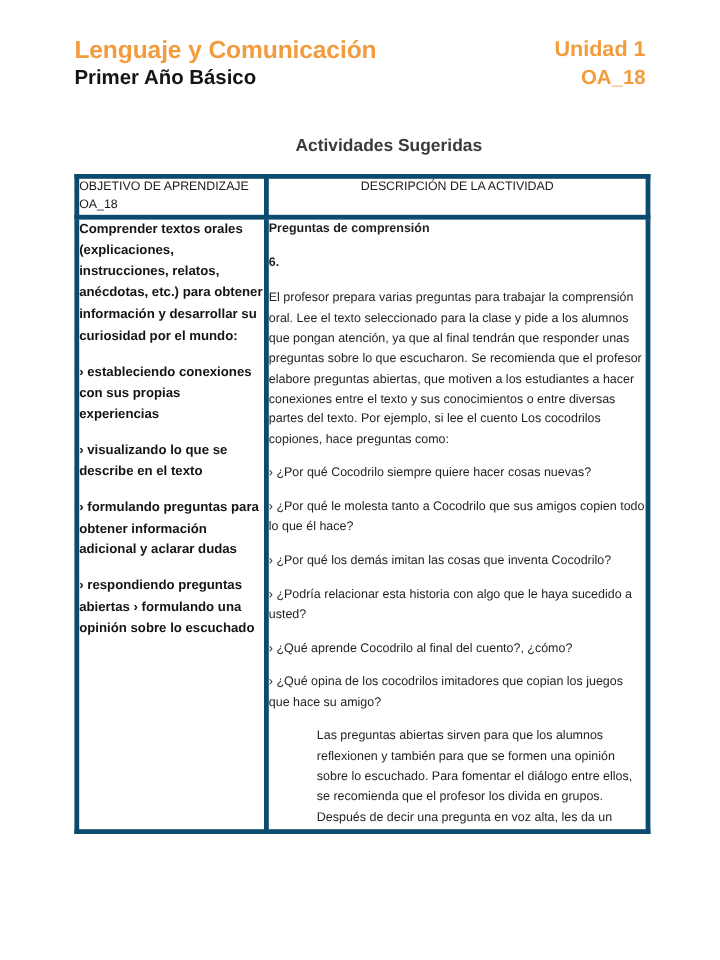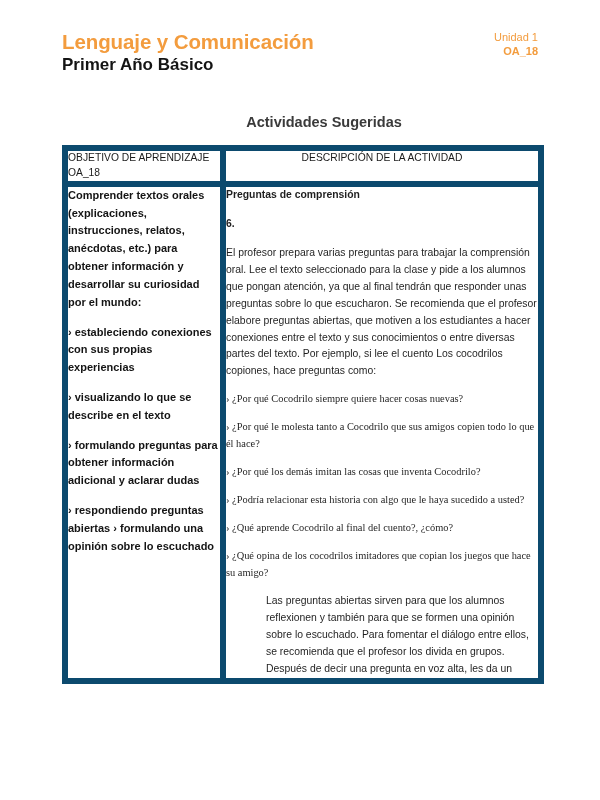--- a/index.html
+++ b/index.html
@@ -55,28 +55,28 @@
     white-space: nowrap;
   }
   .grade-title {
     font-size: 17px;
     font-weight: bold;
     color: #141414;
     line-height: 1.2;
     white-space: nowrap;
   }
   .unit-label {
-    font-size: 11px;
-    font-weight: normal;
+    font-size: 18px;
+    font-weight: bold;
     color: #F39C3E;
     line-height: 1.2;
     white-space: nowrap;
   }
   .oa-label {
-    font-size: 11px;
+    font-size: 17px;
     font-weight: bold;
     color: #F39C3E;
     line-height: 1.25;
     white-space: nowrap;
   }
 
   
   .section-title {
     position: absolute;
     left: 0;
@@ -93,21 +93,21 @@
   .activity-table {
     position: absolute;
     left: 62px;
     top: 145px;
     width: 476px;
     border-collapse: collapse;
     table-layout: fixed;
   }
   .activity-table td,
   .activity-table th {
-    border: 6px solid #0c4a6e;
+    border: 4px solid #0c4a6e;
     vertical-align: top;
     padding: 0;
   }
   .col-objective { width: 158px; }
   .col-description { width: 318px; }
 
   .th-objective {
     font-size: 10.3px;
     font-weight: normal;
     color: #1a1a1a;
@@ -148,21 +148,20 @@
   .desc-number {
     font-weight: bold;
     margin: 0 0 12px 0;
   }
   .desc-para {
     margin: 0 0 11px 0;
   }
   .desc-para:last-child { margin-bottom: 0; margin-left: 40px; }
   .desc-q {
     margin: 0 0 11px 0;
-    font-family: Liberation Serif, serif;
   }
 
   
   .page-footer-space {
     position: absolute;
     left: 0;
     top: 748px;
     width: 600px;
     height: 52px;
   }

